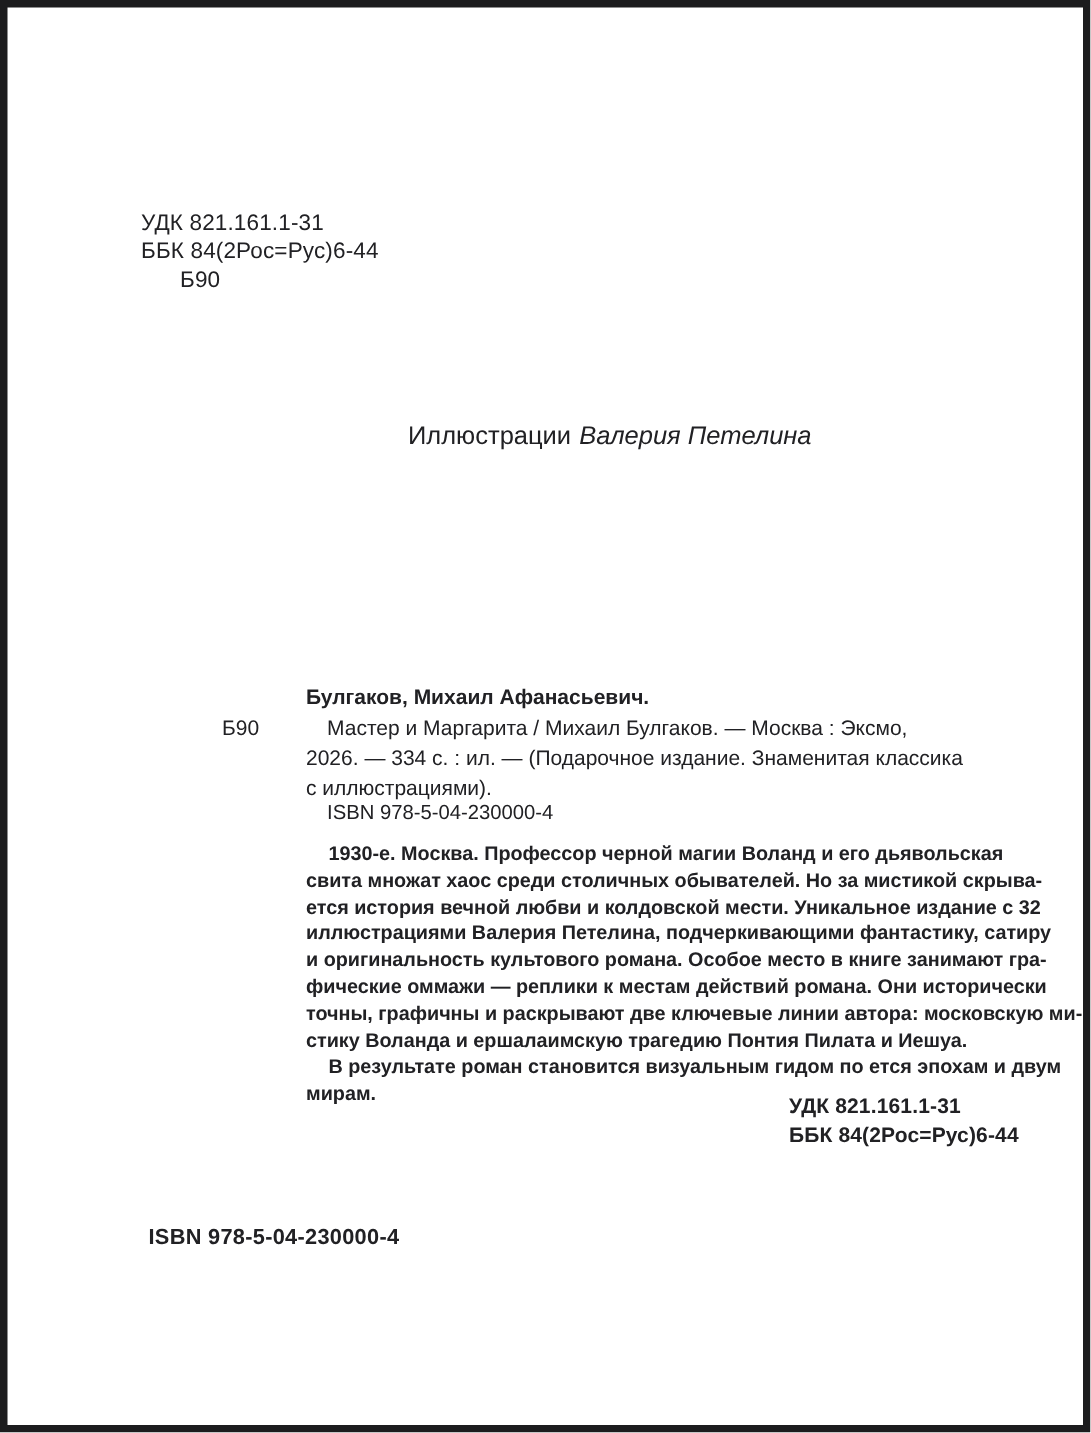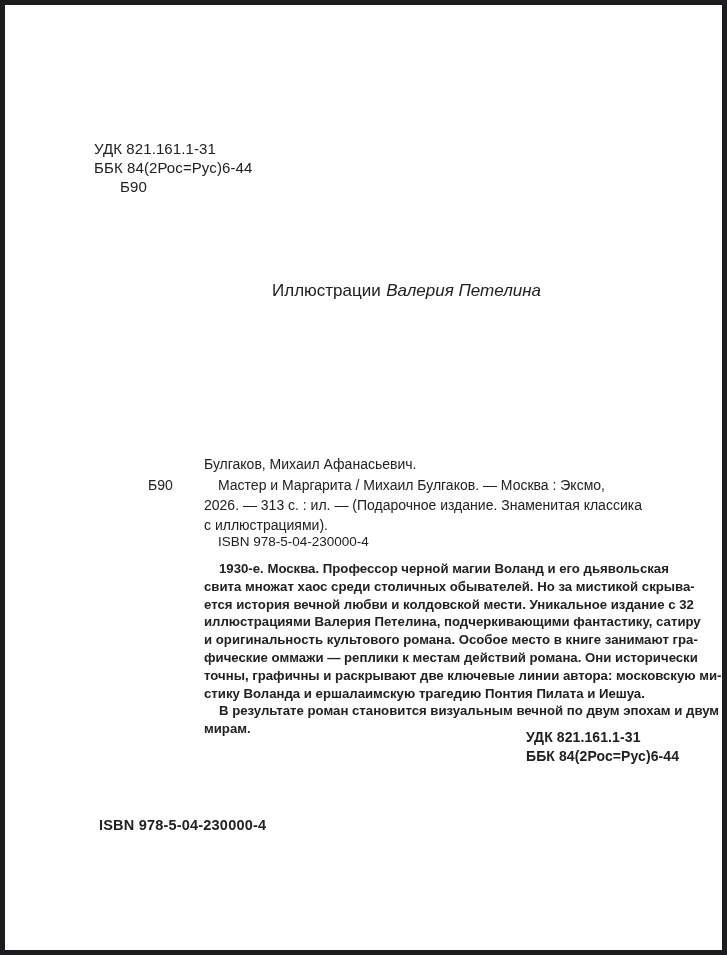--- a/index.html
+++ b/index.html
@@ -20,21 +20,21 @@
   }
   .abs{position:absolute;}
   
   .top-codes{left:89px;top:134px;font-size:15px;line-height:19px;letter-spacing:.1px;}
   .top-codes .sign{padding-left:26px;}
   
   .illustrations{left:267px;top:276px;font-size:17px;line-height:20px;white-space:nowrap;text-align:right;}
   .illustrations .label{margin-right:.32em;}
   .italic{font-style:italic;}
   
-  .card-heading{left:199px;top:449px;font-size:14px;line-height:20px;font-weight:400;white-space:nowrap;}
+  .card-heading{left:199px;top:449px;font-size:14px;line-height:20px;font-weight:700;white-space:nowrap;}
   .card-sign{left:143px;top:470px;font-size:14px;line-height:20px;}
   .card-desc{left:199px;top:470px;font-size:14px;line-height:20px;white-space:pre;text-indent:14px;}
   .card-isbn{left:213px;top:528px;font-size:13.5px;line-height:18px;white-space:nowrap;}
   
   .annotation{left:199px;top:555px;font-size:13.2px;line-height:17.8px;}
   .annotation .para{white-space:pre;text-indent:15px;font-weight:bold;}
   
   .bottom-codes{left:521px;top:723px;font-size:14px;line-height:18.8px;font-weight:700;white-space:nowrap;letter-spacing:.1px;}
   
   .copyrights{left:362px;top:782px;font-size:12.8px;line-height:18.8px;font-weight:700;white-space:pre;}
@@ -52,34 +52,34 @@
     <div class="sign">Б90</div>
   </div>
 
   <div class="abs illustrations">
     <span class="label">Иллюстрации</span><span class="italic">Валерия Петелина</span>
   </div>
 
   <div class="abs card-heading">Булгаков, Михаил Афанасьевич.</div>
   <div class="abs card-sign">Б90</div>
   <div class="abs card-desc">Мастер и Маргарита / Михаил Булгаков. — Москва : Эксмо,
-2026. — 313 с. : ил. — (Подарочное издание. Знаменитая классика
+2026. — 334 с. : ил. — (Подарочное издание. Знаменитая классика
 с иллюстрациями).</div>
   <div class="abs card-isbn">ISBN 978-5-04-230000-4</div>
 
   <div class="abs annotation">
     <div class="para">1930-е. Москва. Профессор черной магии Воланд и его дьявольская
 свита множат хаос среди столичных обывателей. Но за мистикой скрыва-
 ется история вечной любви и колдовской мести. Уникальное издание с 32
 иллюстрациями Валерия Петелина, подчеркивающими фантастику, сатиру
 и оригинальность культового романа. Особое место в книге занимают гра-
 фические оммажи — реплики к местам действий романа. Они исторически
 точны, графичны и раскрывают две ключевые линии автора: московскую ми-
 стику Воланда и ершалаимскую трагедию Понтия Пилата и Иешуа.</div>
-    <div class="para">В результате роман становится визуальным вечной по двум эпохам и двум
+    <div class="para">В результате роман становится визуальным гидом по ется эпохам и двум
 мирам.</div>
   </div>
 
   <div class="abs bottom-codes">
     <div>УДК 821.161.1-31</div>
     <div>ББК 84(2Рос=Рус)6-44</div>
   </div>
 
 
   <div class="abs footer-isbn">ISBN 978-5-04-230000-4</div>

